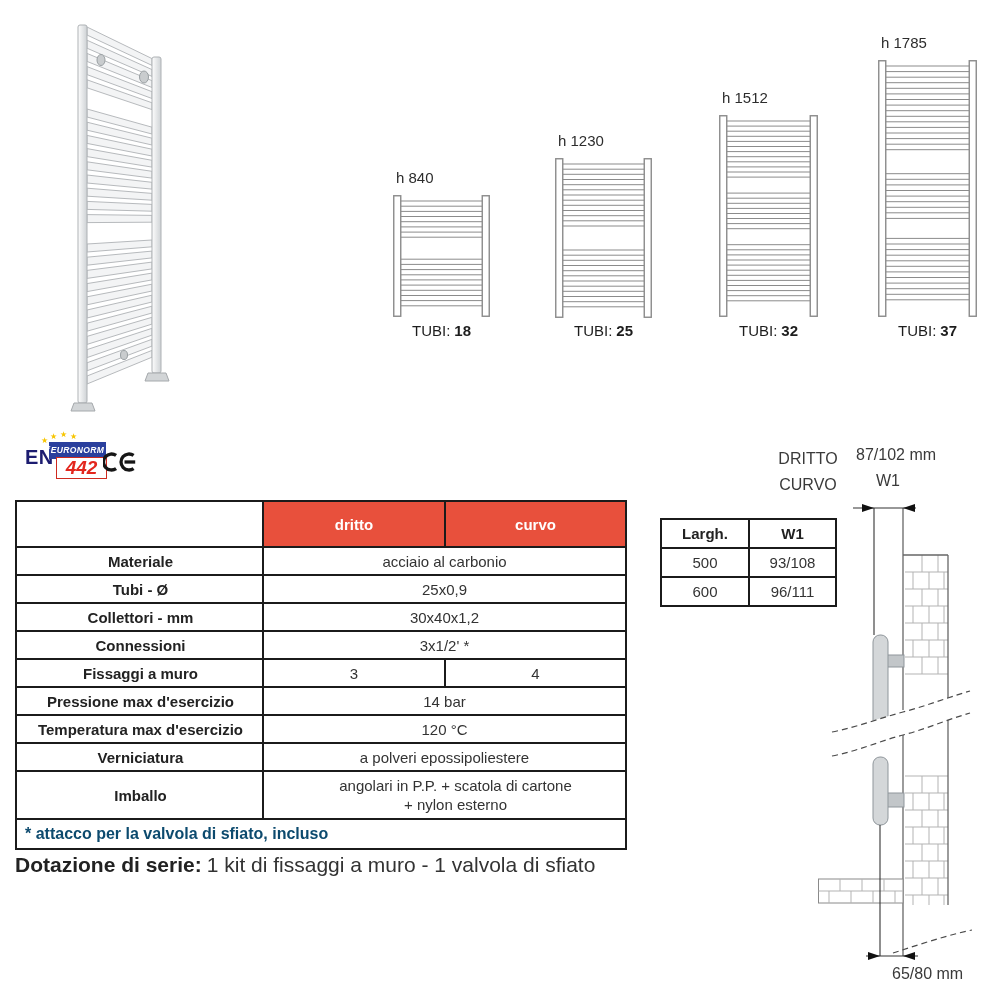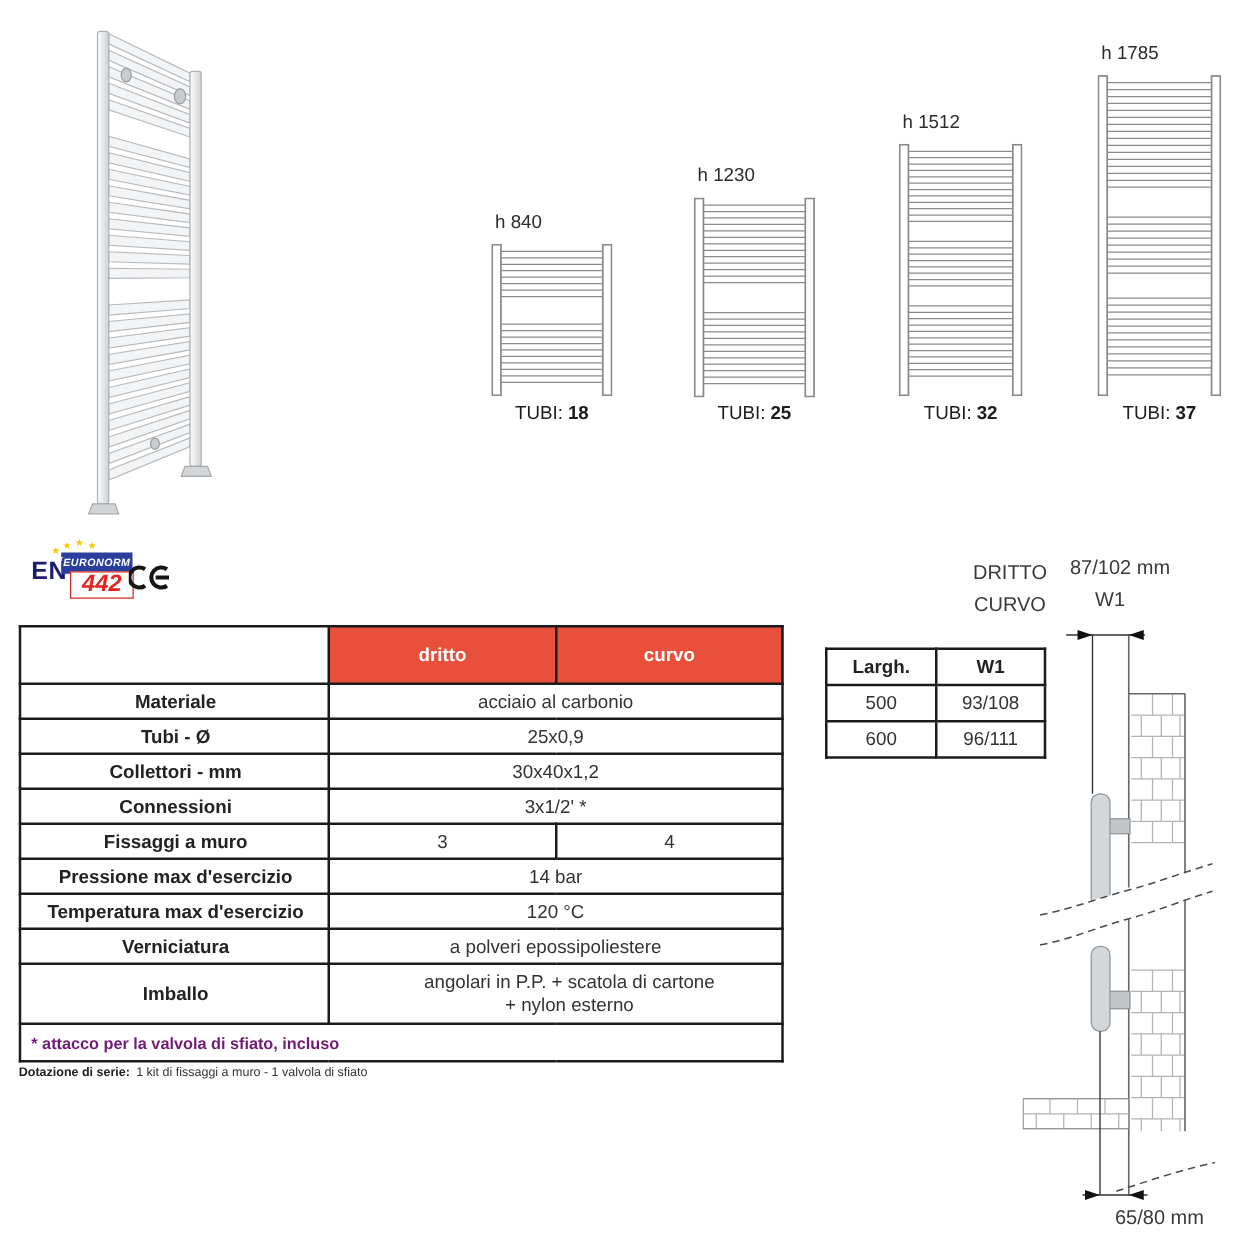--- a/index.html
+++ b/index.html
@@ -23,23 +23,23 @@
   #en442 .num442{position:absolute;left:31px;top:29px;width:49px;height:20px;background:#fff;border:1px solid #cf2a1f;
       color:#e3261d;font-weight:bold;font-style:italic;font-size:19px;text-align:center;line-height:19px;}
 
   
   #specTable{position:absolute;left:15px;top:500px;width:610px;border-collapse:collapse;table-layout:fixed;}
   #specTable td,#specTable th{border:2px solid #1b1b1b;font-size:15px;padding:0 6px;}
   #specTable th.red{background:#e8503c;color:#fff;font-weight:bold;height:44px;text-align:center;font-size:15px;}
   #specTable td.blank{background:#fff;height:44px;}
   #specTable td.lab{font-weight:bold;color:#222;text-align:center;padding-left:8px;height:26px;}
   #specTable td.val{text-align:center;color:#333;height:26px;white-space:pre-line;line-height:19px;}
-  #specTable td.foot{font-weight:bold;font-size:13px;padding:4px 8px;height:20px;color:#701a75;}
-
-  #dotazione{left:15px;top:853px;font-size:10px;color:#333;}
+  #specTable td.foot{font-weight:bold;font-size:16px;padding:4px 8px;height:20px;color:#0c4a6e;}
+
+  #dotazione{left:15px;top:853px;font-size:21px;color:#333;}
   #dotazione .dot-lab{font-weight:bold;color:#222;}
   #dotazione .dot-txt{margin-left:5px;}
 
   
   .dimlabel{position:absolute;font-size:16px;color:#3a3a3a;}
   #drittoCurvo{left:768px;top:446px;width:80px;text-align:center;line-height:26px;}
 
   
   #w1Table{position:absolute;left:660px;top:518px;border-collapse:collapse;table-layout:fixed;}
   #w1Table td,#w1Table th{border:2px solid #1b1b1b;font-size:15px;text-align:center;height:25px;color:#333;}

